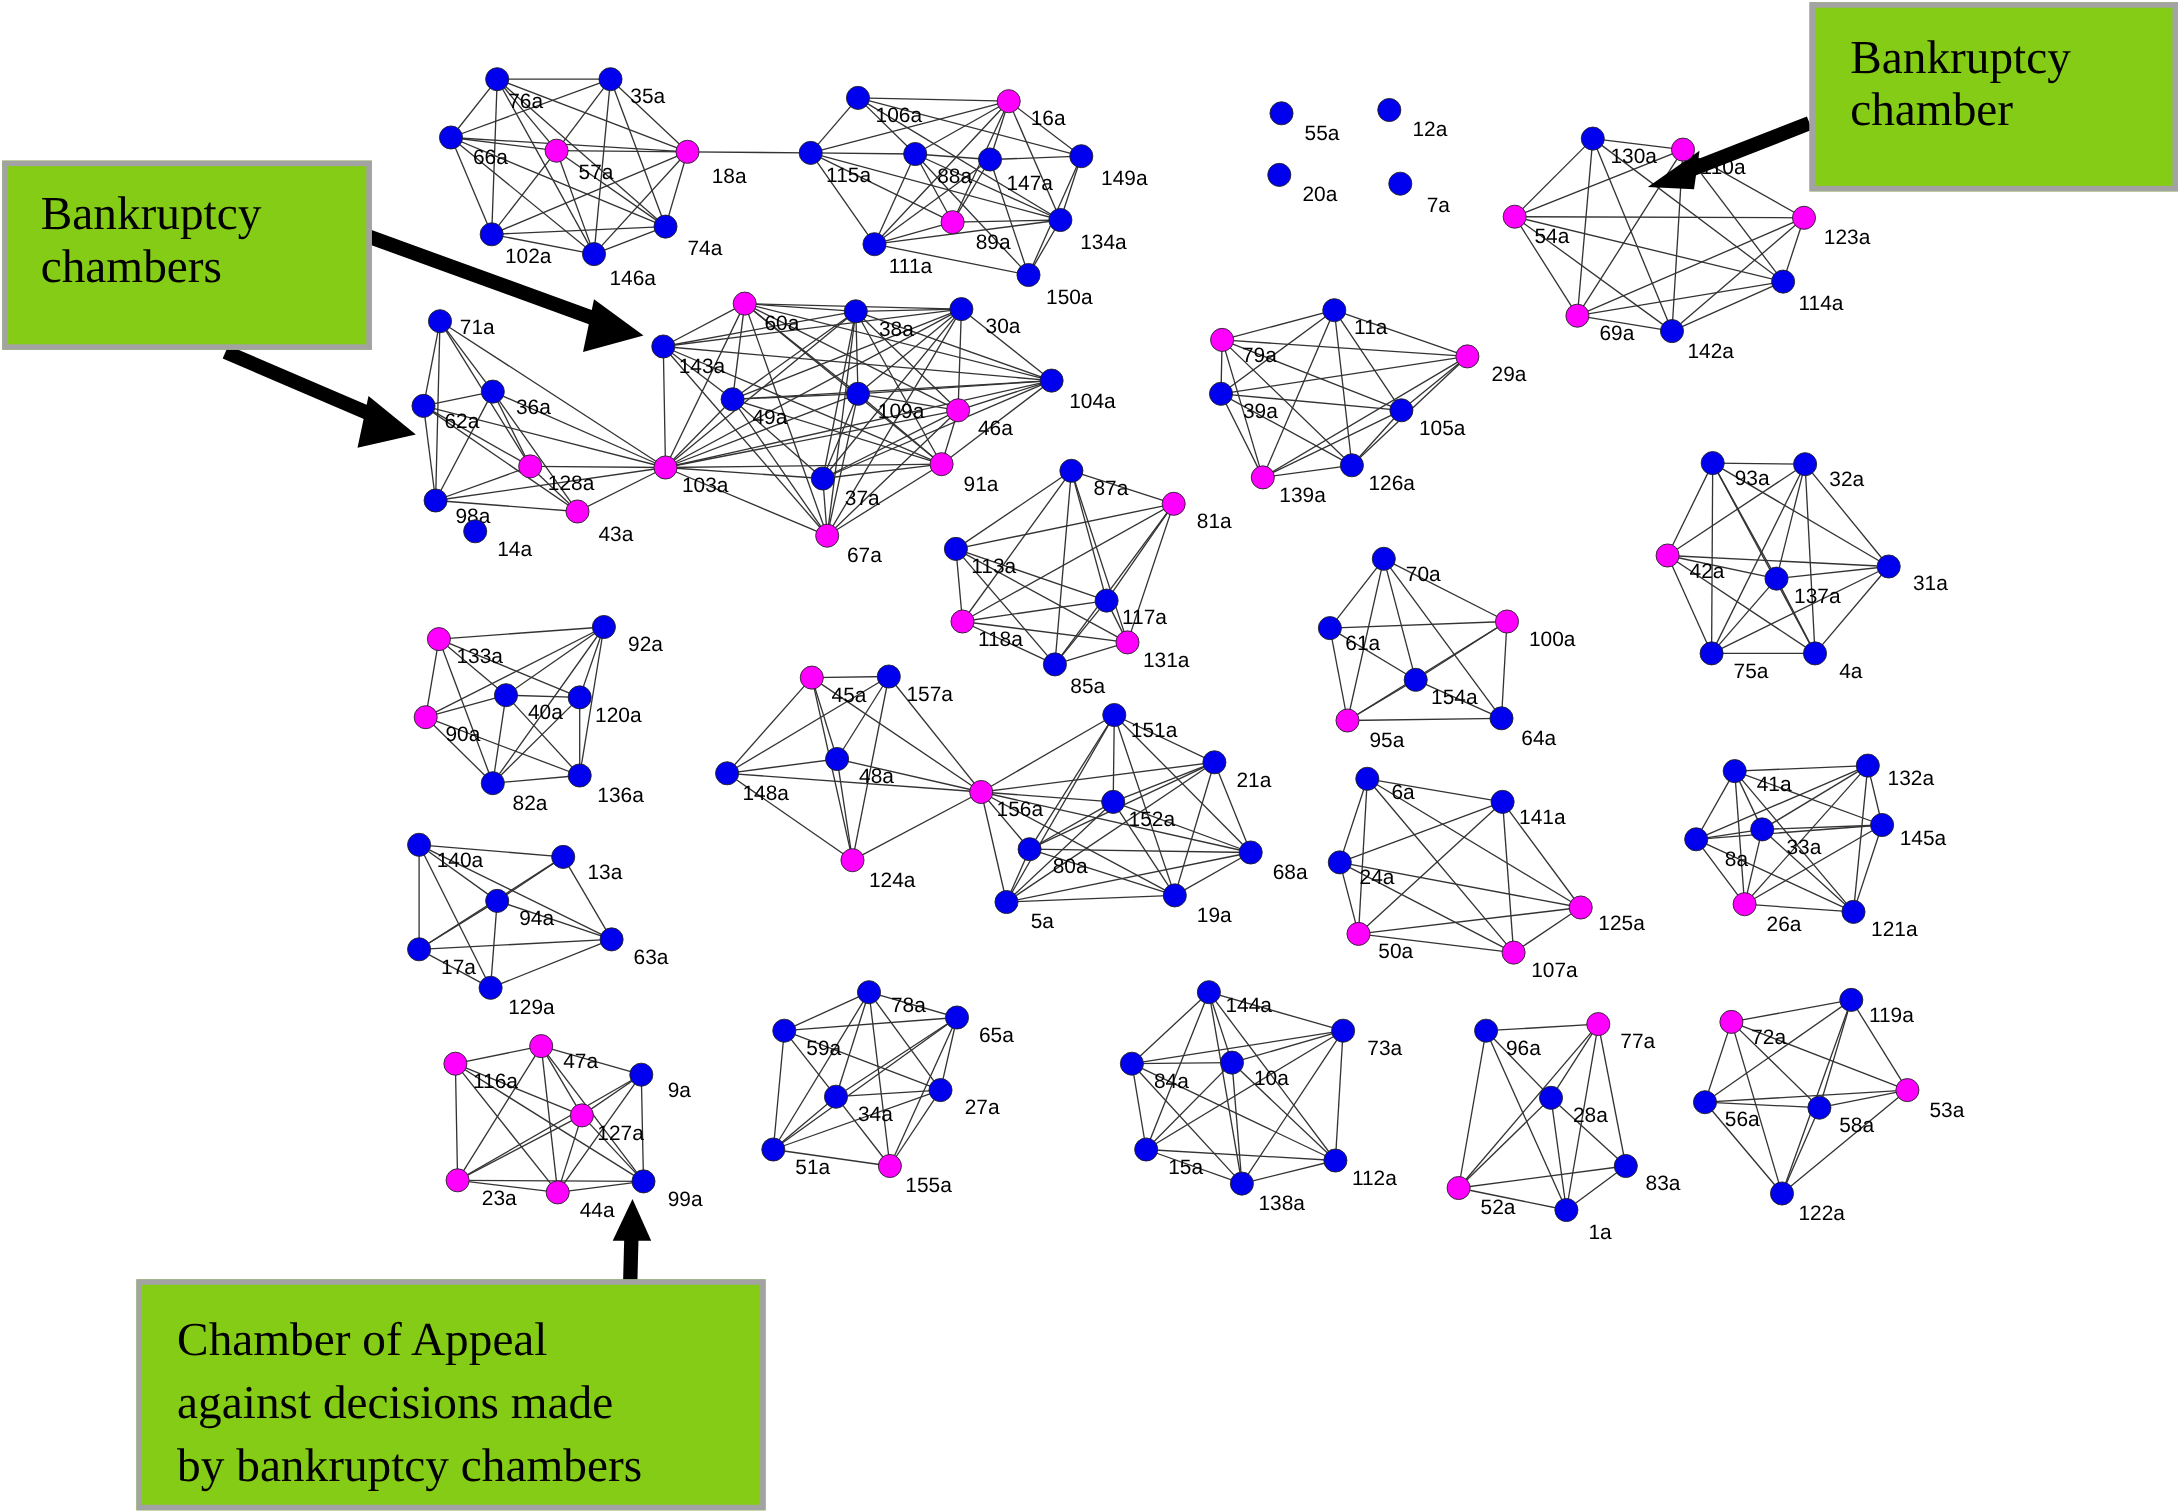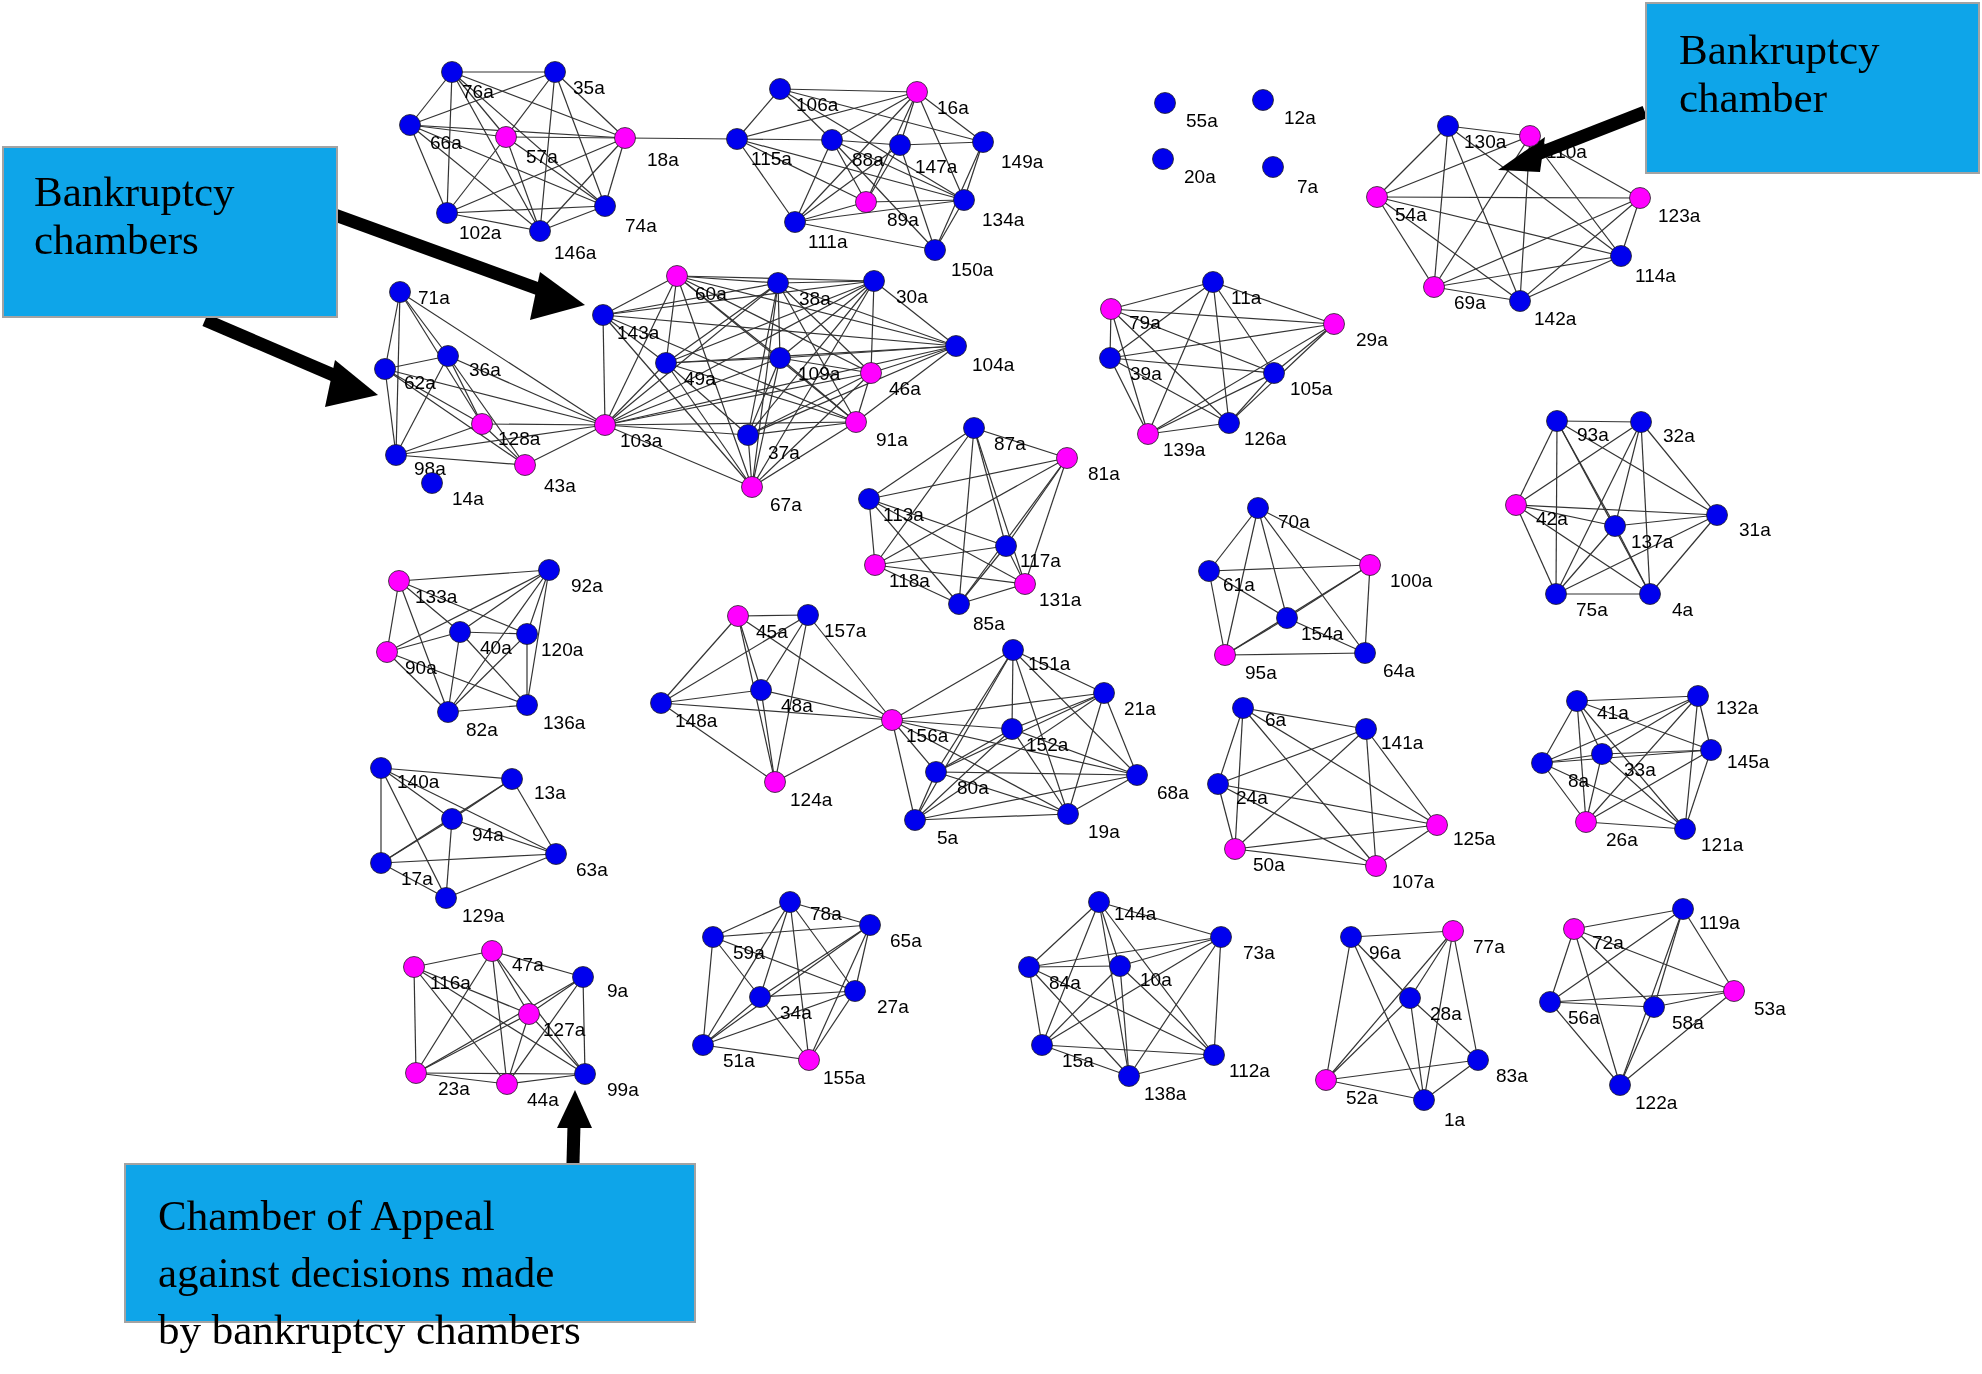--- a/index.html
+++ b/index.html
@@ -1,21 +1,21 @@
 <!DOCTYPE html>
 <html><head>
 <meta charset="utf-8">
 <style>
   html, body { margin:0; padding:0; background:#ffffff; }
   body { width:1982px; height:1374px; position:relative; overflow:hidden; font-family:"Liberation Sans", sans-serif; }
   #graph { position:absolute; left:0; top:0; }
   .edge { stroke:#333; stroke-width:1.2; }
   .node { stroke:#222; stroke-width:0.8; }
   .nlabel { font-family:"Liberation Sans", sans-serif; font-size:19px; fill:#000; }
-  .callout { position:absolute; background:#0ea5e9; border:2px solid #a3a3a3; box-sizing:border-box;
+  .callout { position:absolute; background:#84cc16; border:5px solid #a3a3a3; box-sizing:border-box;
              font-family:"Liberation Serif", serif; color:#000; }
   .callout .txt { white-space:pre-line; }
 </style>
 </head>
 <body>
 
 <svg id="graph" width="1982" height="1374">
   <g id="edges">
       <line x1="452" y1="72" x2="555" y2="72" class="edge" stroke="#333333"></line>
       <line x1="452" y1="72" x2="410" y2="125" class="edge" stroke="#333333"></line>
@@ -807,17 +807,17 @@
 <div class="callout" style="left:2px; top:146px; width:336px; height:172px; font-size:43px; padding:20px 0 0 30px; line-height:48px;">
   <div class="txt">Bankruptcy
 chambers</div>
 </div>
 
 <div class="callout" style="left:1645px; top:2px; width:335px; height:172px; font-size:43px; padding:22px 0 0 32px; line-height:48px;">
   <div class="txt">Bankruptcy
 chamber</div>
 </div>
 
-<div class="callout" style="left:124px; top:1163px; width:572px; height:160px; font-size:43px; padding:22px 0 0 32px; line-height:57px;">
+<div class="callout" style="left:124px; top:1163px; width:572px; height:210px; font-size:43px; padding:22px 0 0 32px; line-height:57px;">
   <div class="txt">Chamber of Appeal
 against decisions made
 by bankruptcy chambers</div>
 </div>
 
 </body></html>

